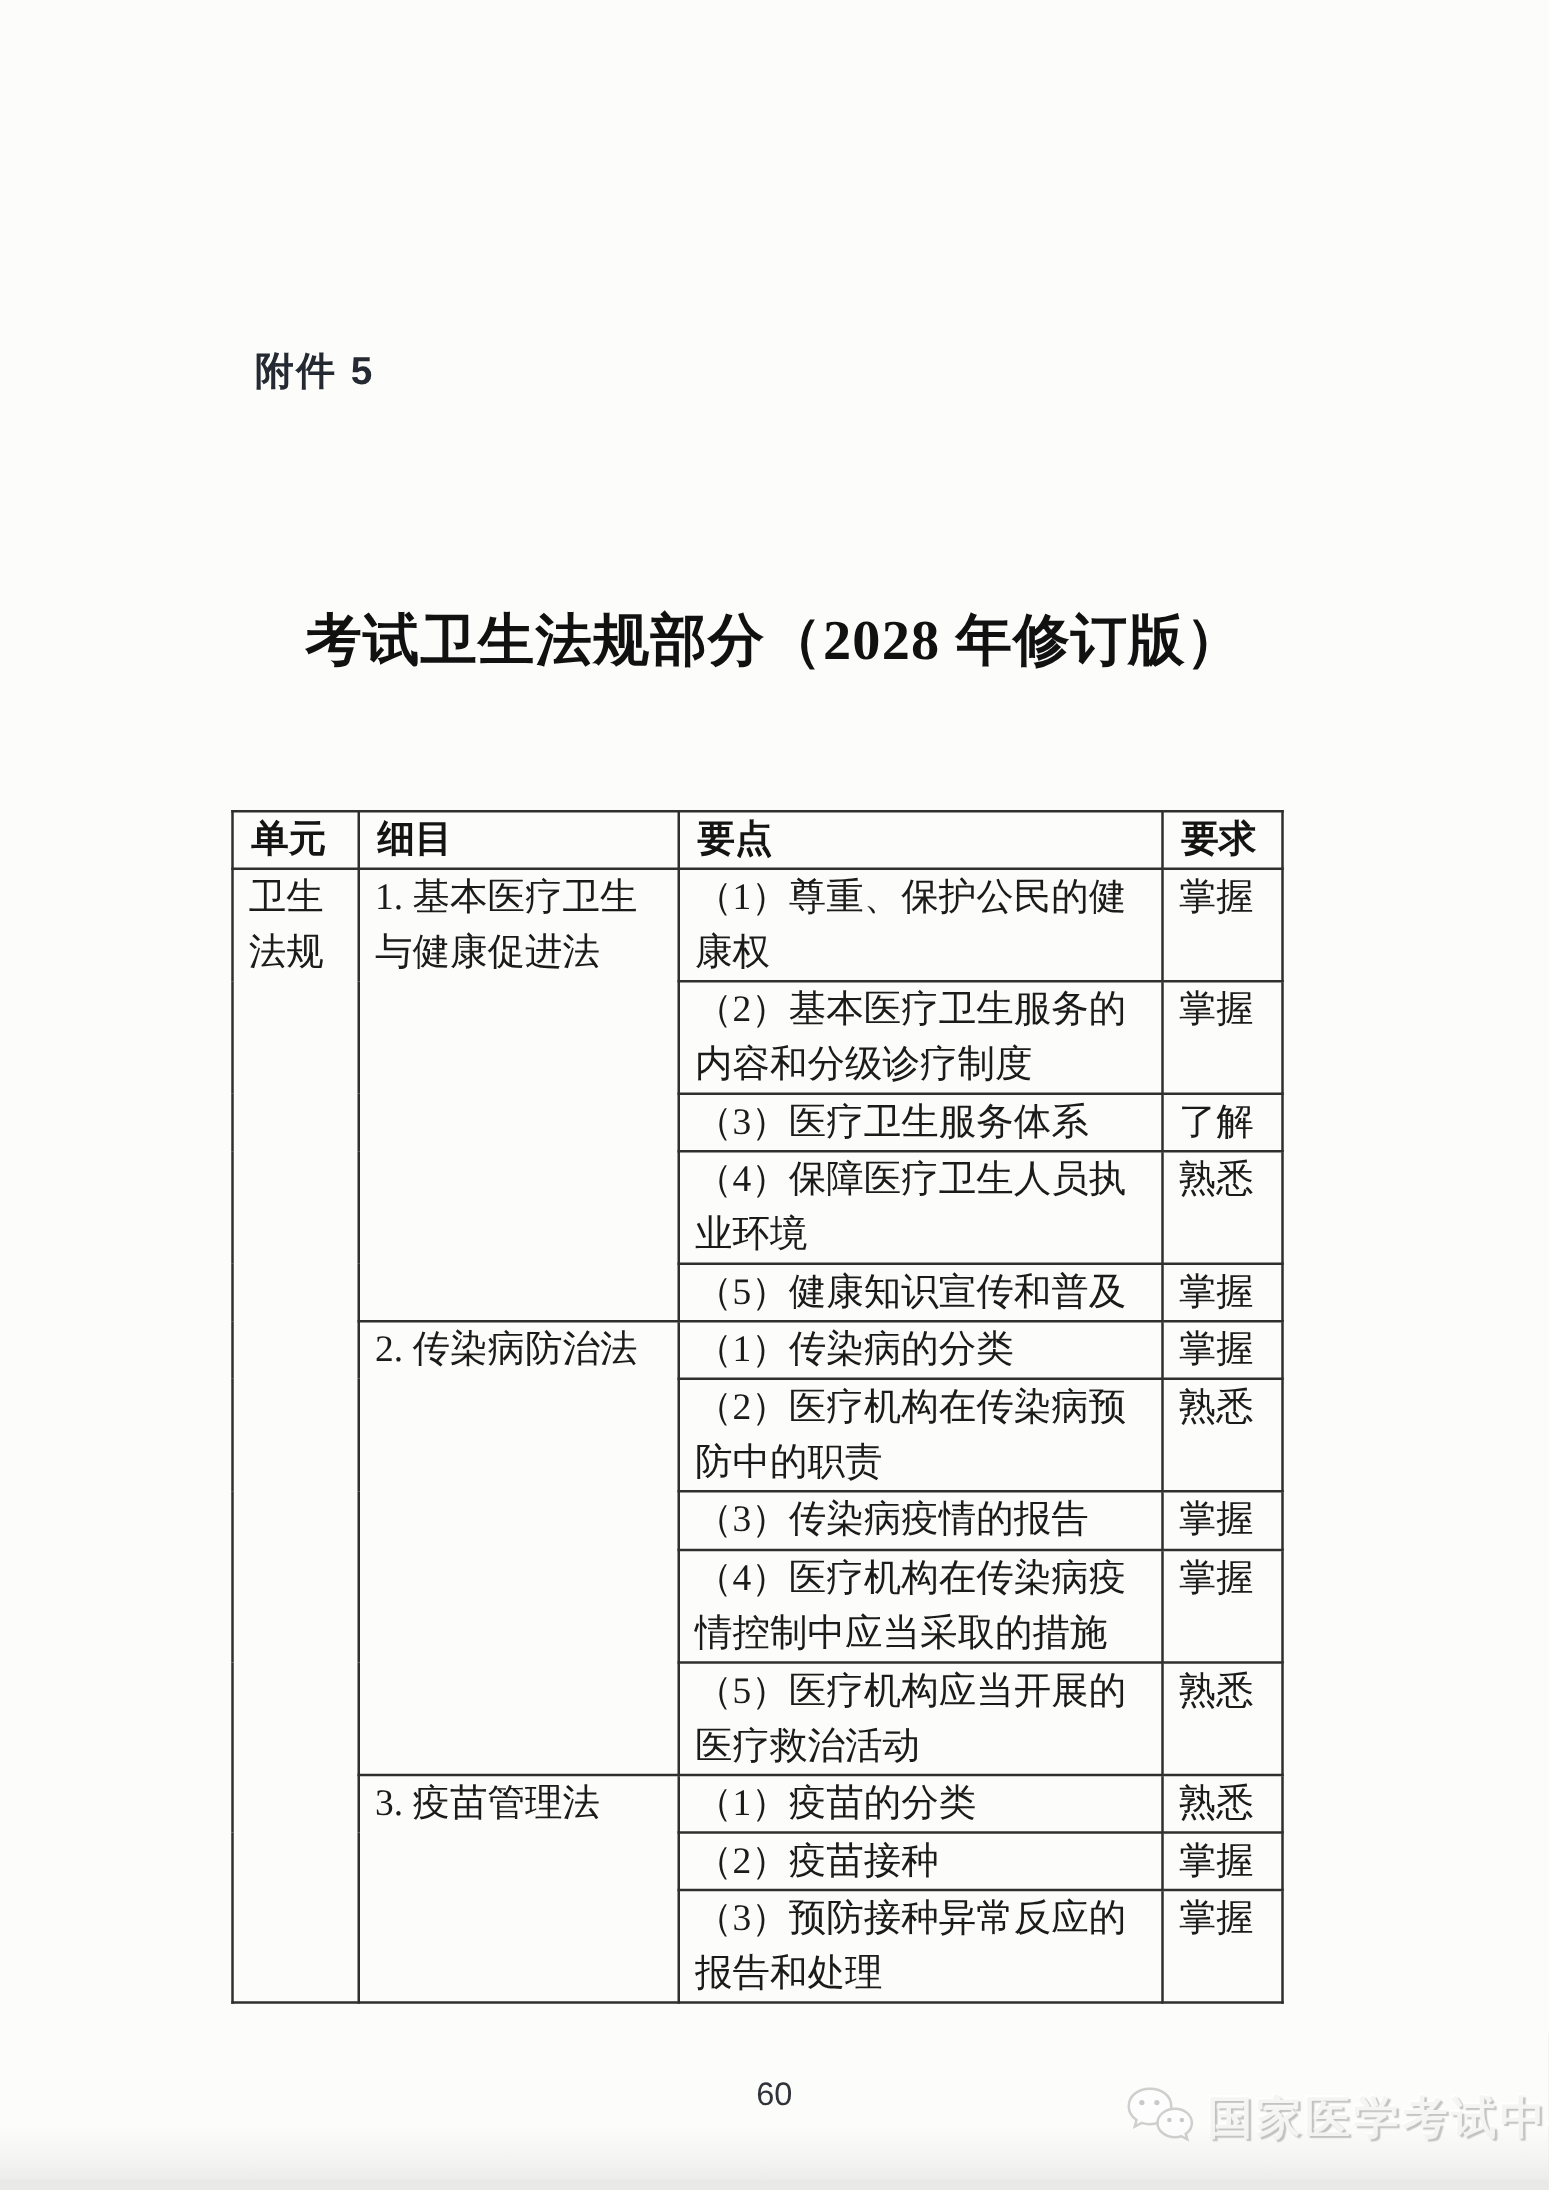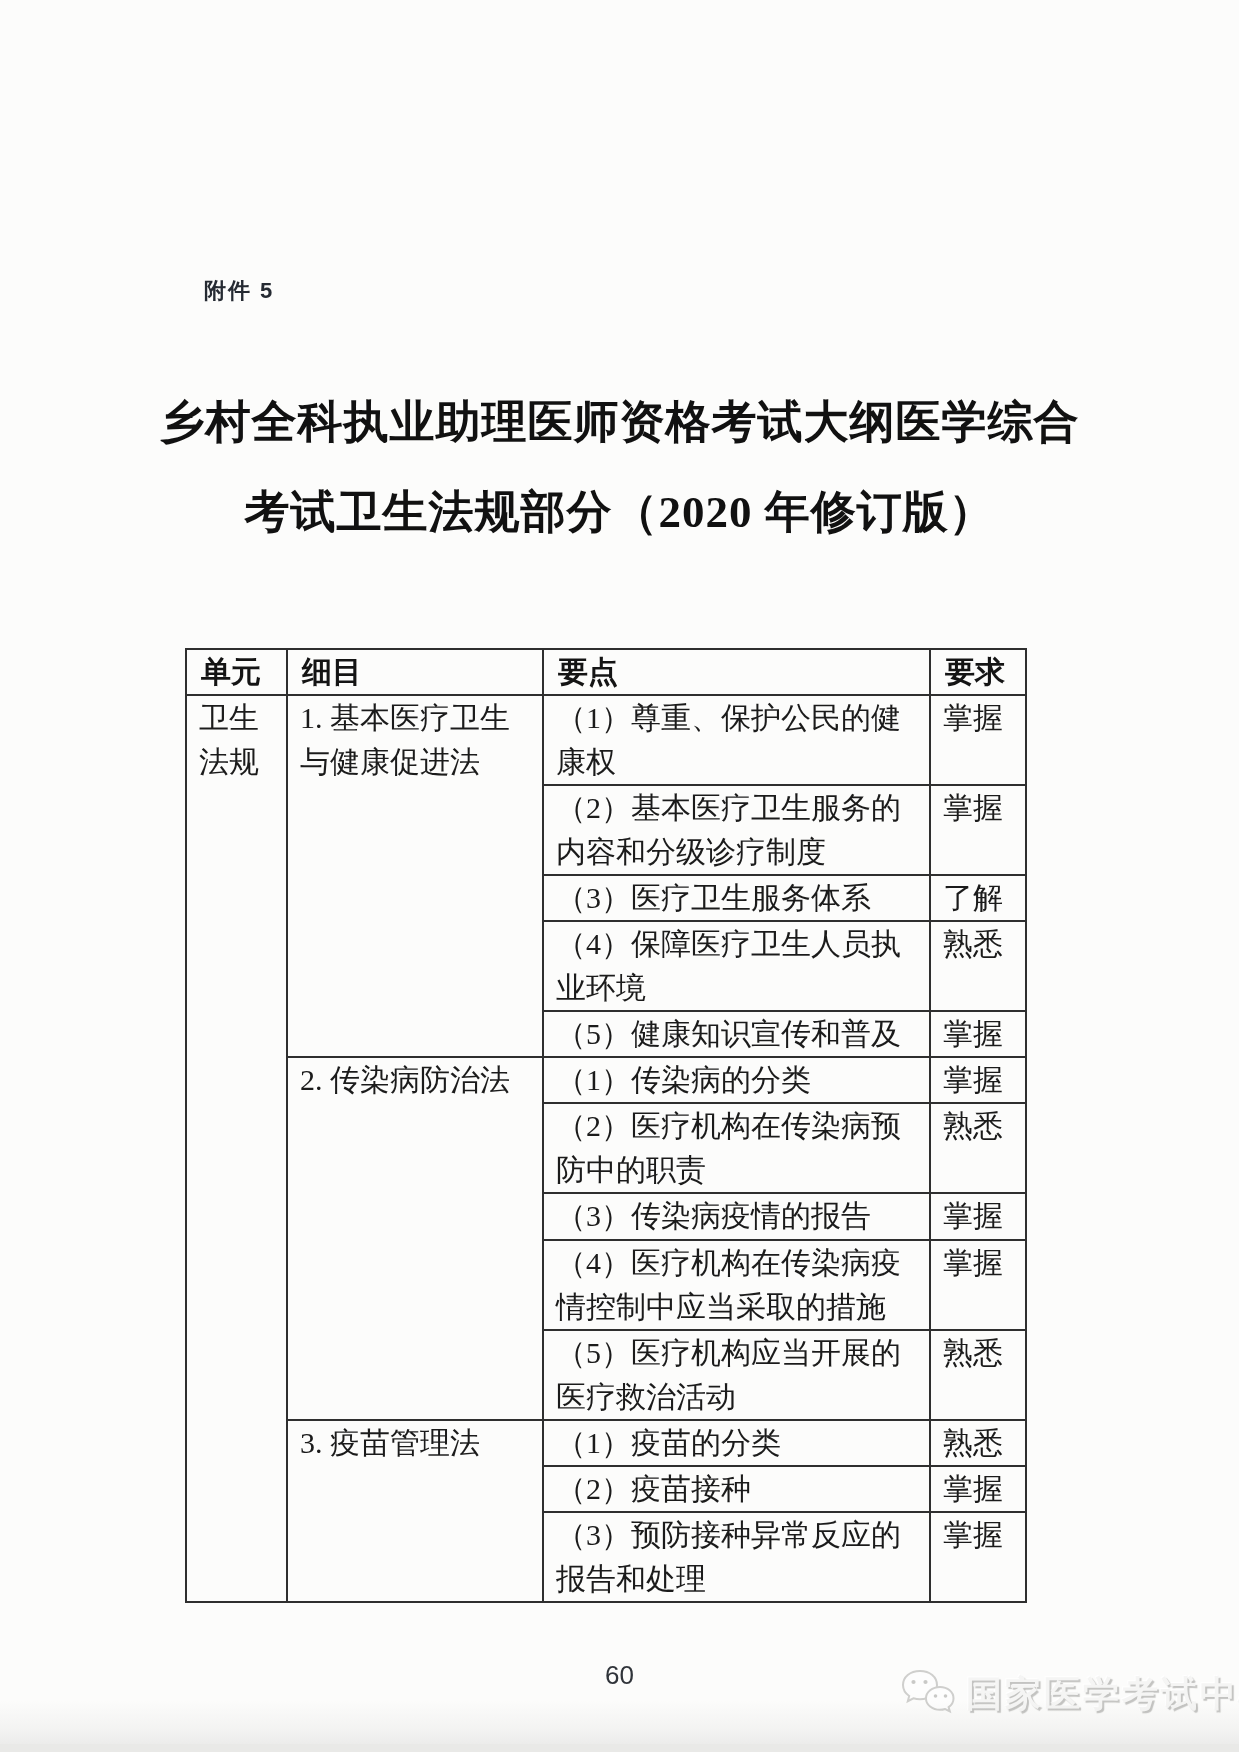--- a/index.html
+++ b/index.html
@@ -8,21 +8,21 @@
     width:1239px;height:1752px;
     margin:0 auto;
     background:#fcfcfb;
     overflow:hidden;
     font-family:"Liberation Serif","DejaVu Serif",serif;
     color:#1b1b1b;
   }
   .attachment{
     position:absolute;left:204px;top:276px;
     font-family:"Liberation Sans","DejaVu Sans",sans-serif;
-    font-weight:bold;font-size:22px;color:#252a32;letter-spacing:2px;
+    font-weight:bold;font-size:31px;color:#252a32;letter-spacing:2px;
   }
   .title{
     position:absolute;left:0;width:100%;text-align:center;
     font-weight:bold;font-size:45px;color:#111;letter-spacing:1px;
     font-family:"Liberation Serif","DejaVu Serif",serif;
   }
   .title-line1{top:392px;}
   .title-line2{top:482px;}
 
   table.outline{
@@ -77,22 +77,21 @@
     position:absolute;left:0;bottom:0;width:100%;height:8px;background:#e9e9e7;
   }
 </style>
 </head>
 <body>
 
 <div class="page">
 
   <div class="attachment">附件 5</div>
 
-  <div class="title title-line1">乡村全科执业助理医师资格考试大纲医学综合</div>
-  <div class="title title-line2">考试卫生法规部分（2020 年修订版）</div>
+  <div class="title title-line2">考试卫生法规部分（2028 年修订版）</div>
 
   <table class="outline">
     <colgroup>
       <col style="width:101px">
         <col style="width:256px">
         <col style="width:387px">
         <col style="width:96px">
     </colgroup>
     <tbody>
         <tr class="h-head">

